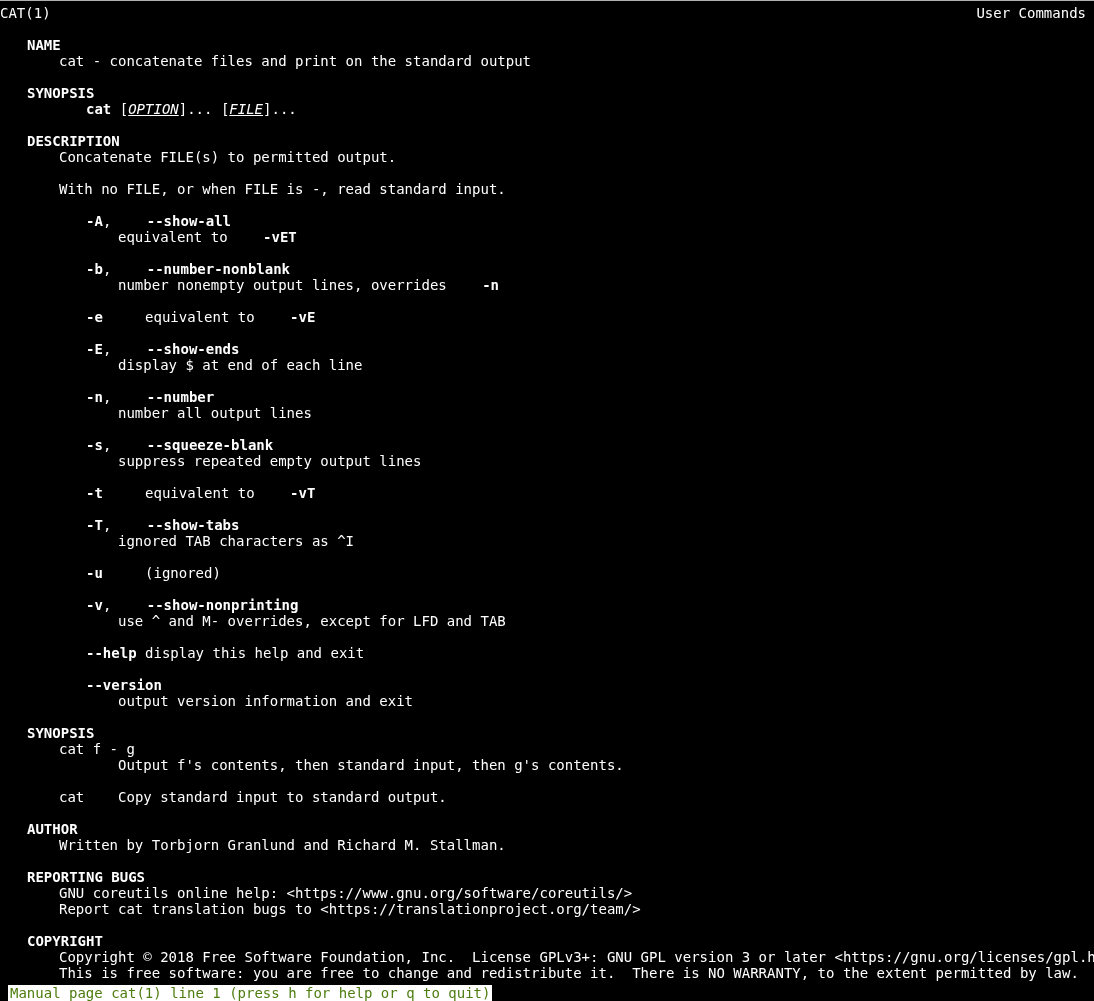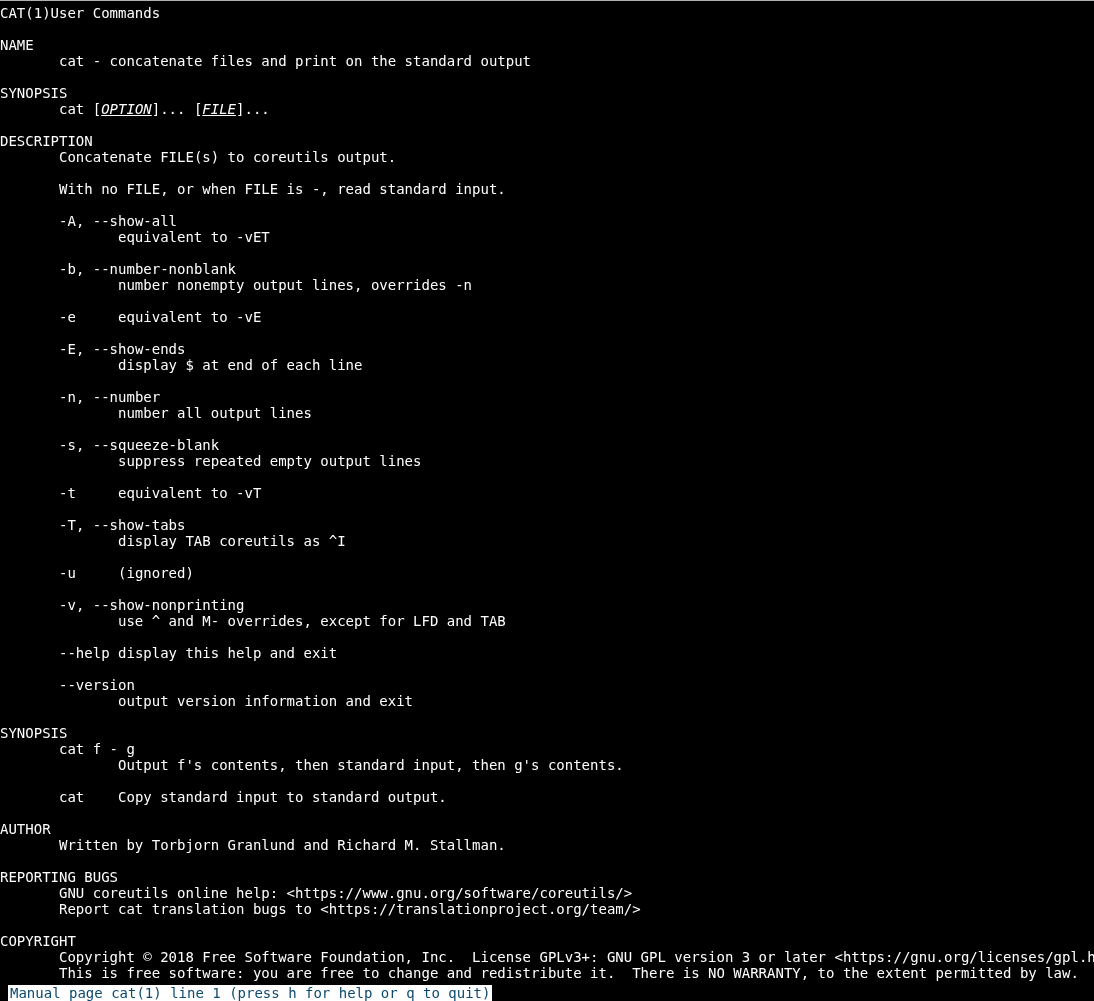--- a/index.html
+++ b/index.html
@@ -17,52 +17,52 @@
     width: 1094px;
     min-height: 1001px;
     background: #000;
     border-top: 1px solid #b0b0b0;
     box-sizing: border-box;
   }
   .content {
     white-space: pre;
     padding: 4px 0 0 0;
   }
-  .b { font-weight: normal; }
+  .b { font-weight: bold; margin-left: 27px; }
   .u { text-decoration: underline; font-style: italic; }
   .hdr {
     display: flex;
-    justify-content: flex-start;
+    justify-content: space-between;
     padding: 0 8px 0 0;
   }
   .hdr .left { padding-left: 0; }
   .hdr .right { padding-right: 0; }
   .status {
     position: absolute;
     left: 8px;
     bottom: 0;
-    color: #0c4a6e;
+    color: #4d7c0f;
     background: #fff;
     padding: 0 2px;
     display: inline-block;
   }
 </style>
 </head>
 <body>
 
 <div class="page">
   <div class="content"><span class="hdr"><span class="left">CAT(1)</span><span class="right">User Commands</span></span>
 <span class="b">NAME</span>
        <span>cat - concatenate files and print on the standard output</span>
 
 <span class="b">SYNOPSIS</span>
        <span class="b">cat</span><span> [</span><span class="u">OPTION</span><span>]... [</span><span class="u">FILE</span><span>]...</span>
 
 <span class="b">DESCRIPTION</span>
-       <span>Concatenate FILE(s) to coreutils output.</span>
+       <span>Concatenate FILE(s) to permitted output.</span>
 
        <span>With no FILE, or when FILE is -, read standard input.</span>
 <span id="options-host">
        <span class="b">-A</span><span>, </span><span class="b">--show-all</span>
               <span>equivalent to </span><span class="b">-vET</span>
 
        <span class="b">-b</span><span>, </span><span class="b">--number-nonblank</span>
               <span>number nonempty output lines, overrides </span><span class="b">-n</span>
 
        <span class="b">-e</span>     <span>equivalent to </span><span class="b">-vE</span>
@@ -72,21 +72,21 @@
 
        <span class="b">-n</span><span>, </span><span class="b">--number</span>
               <span>number all output lines</span>
 
        <span class="b">-s</span><span>, </span><span class="b">--squeeze-blank</span>
               <span>suppress repeated empty output lines</span>
 
        <span class="b">-t</span>     <span>equivalent to </span><span class="b">-vT</span>
 
        <span class="b">-T</span><span>, </span><span class="b">--show-tabs</span>
-              <span>display TAB coreutils as ^I</span>
+              <span>ignored TAB characters as ^I</span>
 
        <span class="b">-u</span>     <span>(ignored)</span>
 
        <span class="b">-v</span><span>, </span><span class="b">--show-nonprinting</span>
               <span>use ^ and M- overrides, except for LFD and TAB</span>
 
        <span class="b">--help</span> <span>display this help and exit</span>
 
        <span class="b">--version</span>
               <span>output version information and exit</span>

